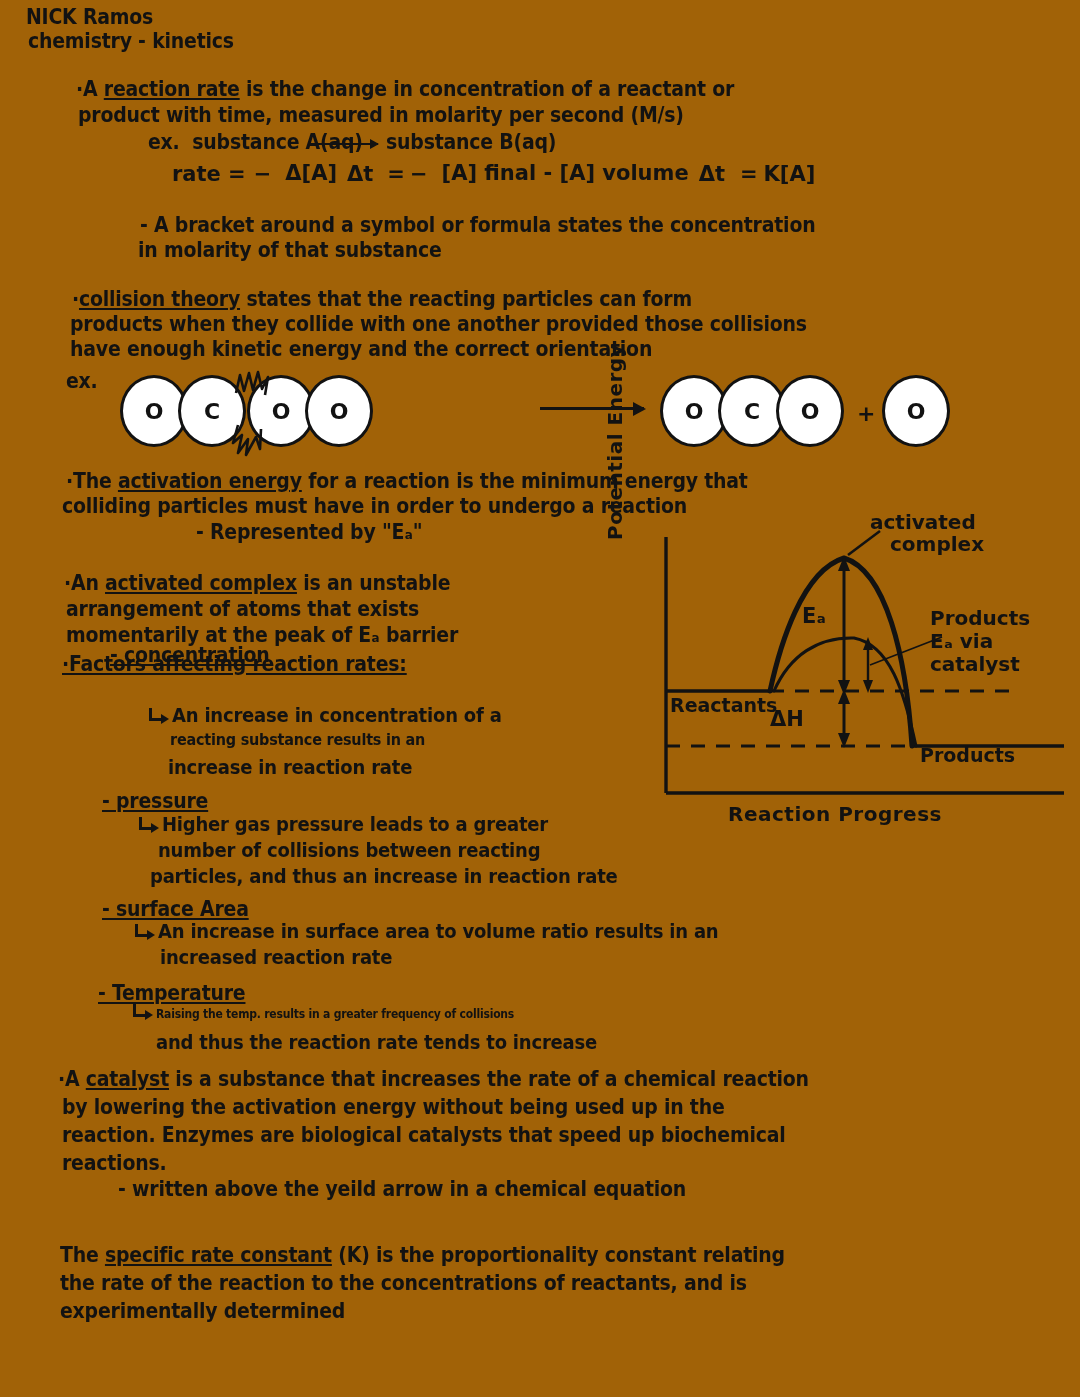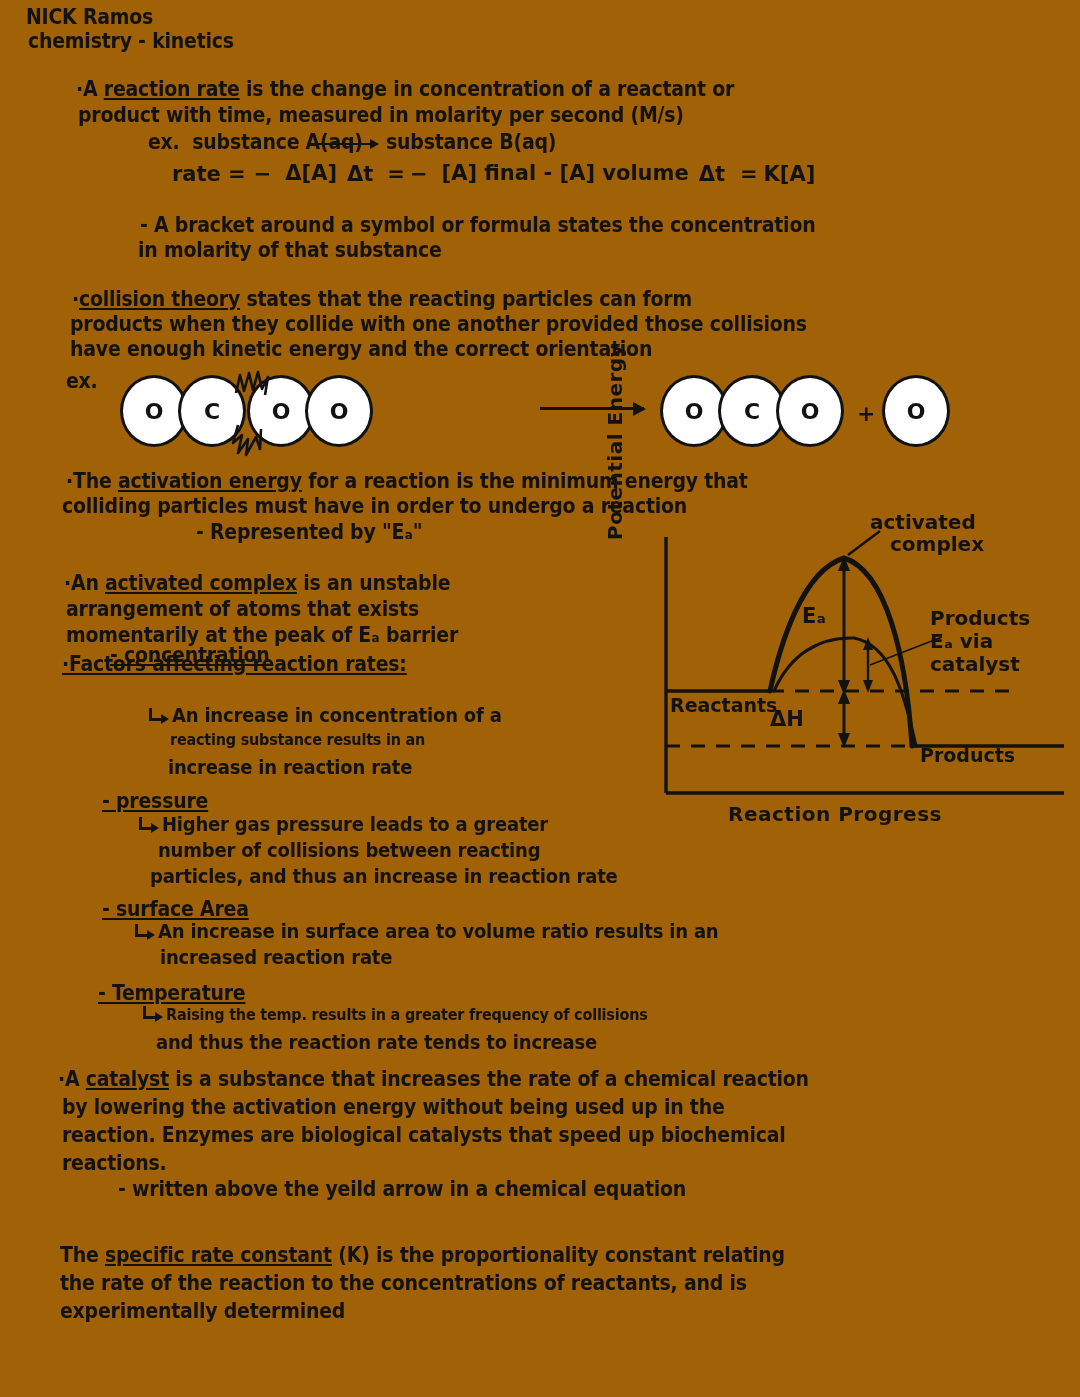--- a/index.html
+++ b/index.html
@@ -149,21 +149,21 @@
   #f2-h   { left: 102px; top: 790px; }
   #f2-b1  { left: 138px; top: 814px; font-size: 20px;}
   #f2-b2  { left: 158px; top: 840px; font-size: 20px;}
   #f2-b3  { left: 150px; top: 866px; font-size: 20px;}
 
   #f3-h   { left: 102px; top: 898px; }
   #f3-b1  { left: 134px; top: 921px; font-size: 20px;}
   #f3-b2  { left: 160px; top: 947px; font-size: 20px;}
 
   #f4-h   { left: 98px;  top: 982px; }
-  #f4-b1  { left: 142px; top: 1006px; font-size: 16px;}
+  #f4-b1  { left: 132px; top: 1006px; font-size: 12px;}
   #f4-b2  { left: 156px; top: 1032px; font-size: 20px;}
 
   
   .subarrow {
     display: inline-block;
     position: relative;
     width: 20px;
     height: 14px;
     vertical-align: -2px;
     margin-right: 4px;

